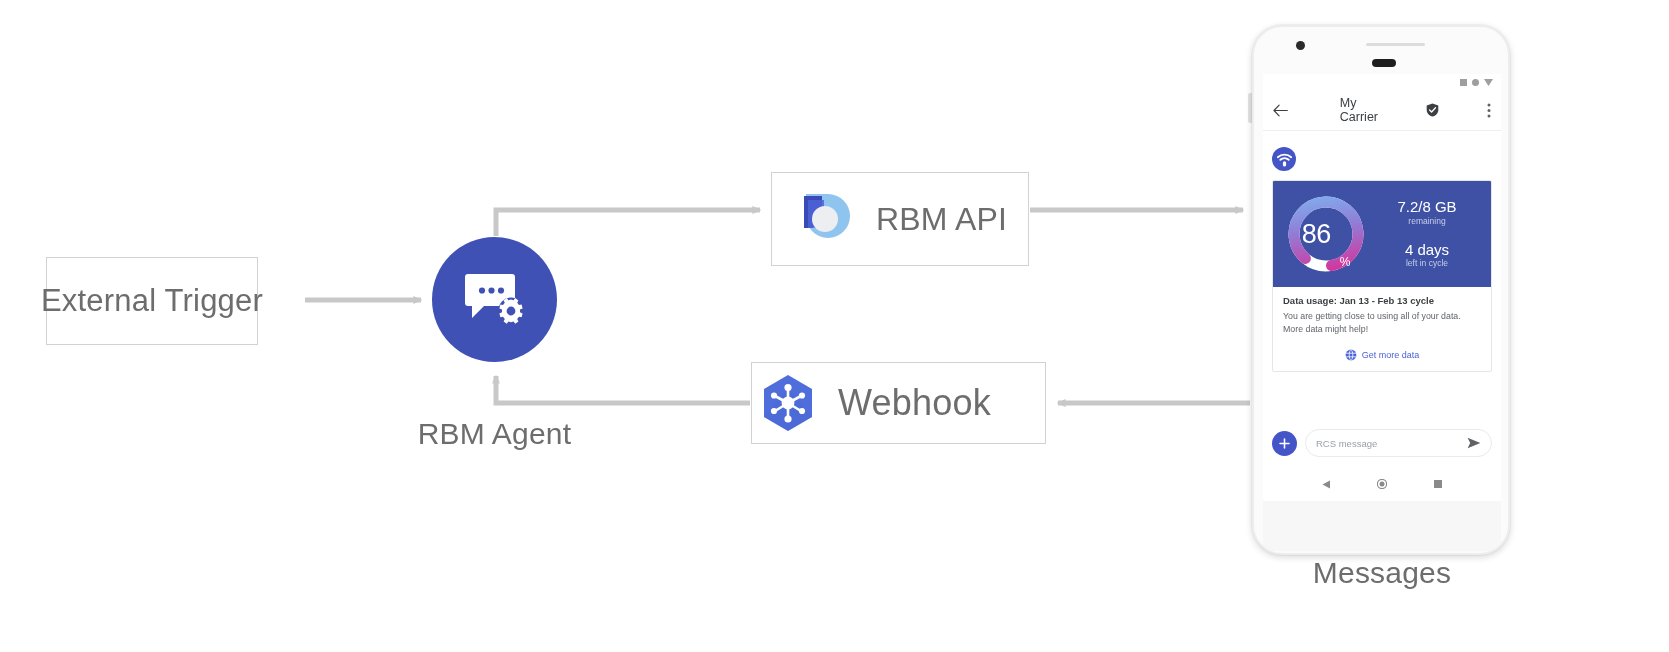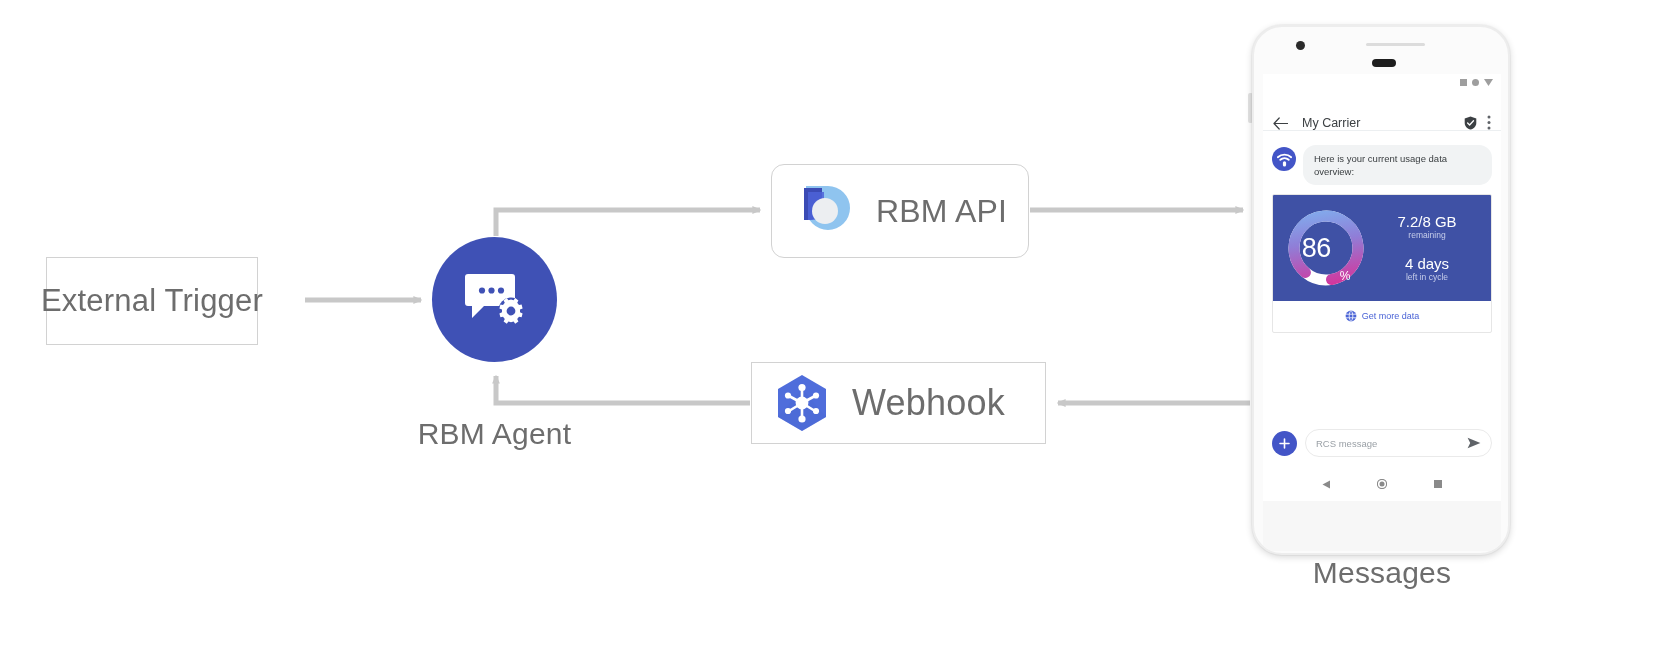--- a/index.html
+++ b/index.html
@@ -38,35 +38,34 @@
     top: 257px;
     width: 212px;
     height: 88px;
     justify-content: center;
   }
   #external-trigger .node-label { font-size: 31px; }
 
   
   #rbm-api-box {
     left: 771px;
-    top: 164px;
+    top: 172px;
     width: 258px;
     height: 94px;
     padding-left: 18px;
-    border-radius: 13px;
   }
   #rbm-api-box .node-label { font-size: 32px; margin-left: 16px; }
 
   
   #webhook-box {
     left: 751px;
     top: 362px;
     width: 295px;
     height: 82px;
-    padding-left: 16px;
+    padding-left: 2px;
   }
   #webhook-box .node-label { font-size: 36px; margin-left: 16px; }
 
   
   #rbm-agent-circle {
     position: absolute;
     left: 432px;
     top: 237px;
     width: 125px;
     height: 125px;
@@ -159,24 +158,25 @@
     justify-content: flex-end;
     padding-right: 8px;
     gap: 5px;
     background: #ffffff;
   }
   .status-ico { display: block; }
 
   #app-bar {
     height: 40px;
     display: flex;
-    align-items: flex-end;
+    align-items: center;
     padding: 0 10px;
     background: #ffffff;
     border-bottom: 1px solid #eceff1;
+    gap: 38px;
   }
   #app-bar-title {
     font-size: 12.5px;
     color: #3c4043;
     margin-left: 14px;
     flex: 1;
     font-weight: 400;
   }
   .app-bar-icon { flex: 0 0 auto; margin-left: 10px; }
 
@@ -453,21 +453,20 @@
     <div id="conversation">
 
       <div class="msg-row">
         <div id="agent-avatar">
           <svg width="15" height="15" viewBox="0 0 15 15">
             <path d="M0.8,5.2 A10,10 0 0 1 14.2,5.2" stroke="#ffffff" stroke-width="1.9" fill="none" stroke-linecap="round"></path>
             <path d="M3.3,7.8 A6.3,6.3 0 0 1 11.7,7.8" stroke="#ffffff" stroke-width="1.9" fill="none" stroke-linecap="round"></path>
             <rect x="5.9" y="9.2" width="3.2" height="5.4" rx="1.6" fill="#ffffff"></rect>
           </svg>
         </div>
-        <div id="greeting-bubble">Here is your current usage data overview:</div>
       </div>
 
       <div id="rich-card">
         <div id="card-hero">
 
           <div id="gauge-wrap">
             <svg width="86" height="86" viewBox="0 0 86 86">
               <defs>
                 <linearGradient id="gaugeGrad" x1="0%" y1="100%" x2="85%" y2="0%">
                   <stop offset="0%" stop-color="#7fb3f0"></stop>
@@ -491,20 +490,24 @@
               <div class="stat-big">7.2/8 GB</div>
               <div class="stat-sub">remaining</div>
             </div>
             <div class="stat-block">
               <div class="stat-big">4 days</div>
               <div class="stat-sub">left in cycle</div>
             </div>
           </div>
         </div>
 
+        <div id="card-body">
+          <div id="card-title">Data usage: Jan 13 - Feb 13 cycle</div>
+          <div id="card-desc">You are getting close to using all of your data. More data might help!</div>
+        </div>
 
         <div id="card-action">
           <svg width="12" height="12" viewBox="0 0 12 12">
             <circle cx="6" cy="6" r="5.4" fill="#4a63d6"></circle>
             <path d="M6,0.6 C3.6,2.6 3.6,9.4 6,11.4 M6,0.6 C8.4,2.6 8.4,9.4 6,11.4 M0.9,4.2 H11.1 M0.9,7.8 H11.1" stroke="#ffffff" stroke-width="0.8" fill="none"></path>
           </svg>
           <span id="card-action-label">Get more data</span>
         </div>
       </div>
     </div>

